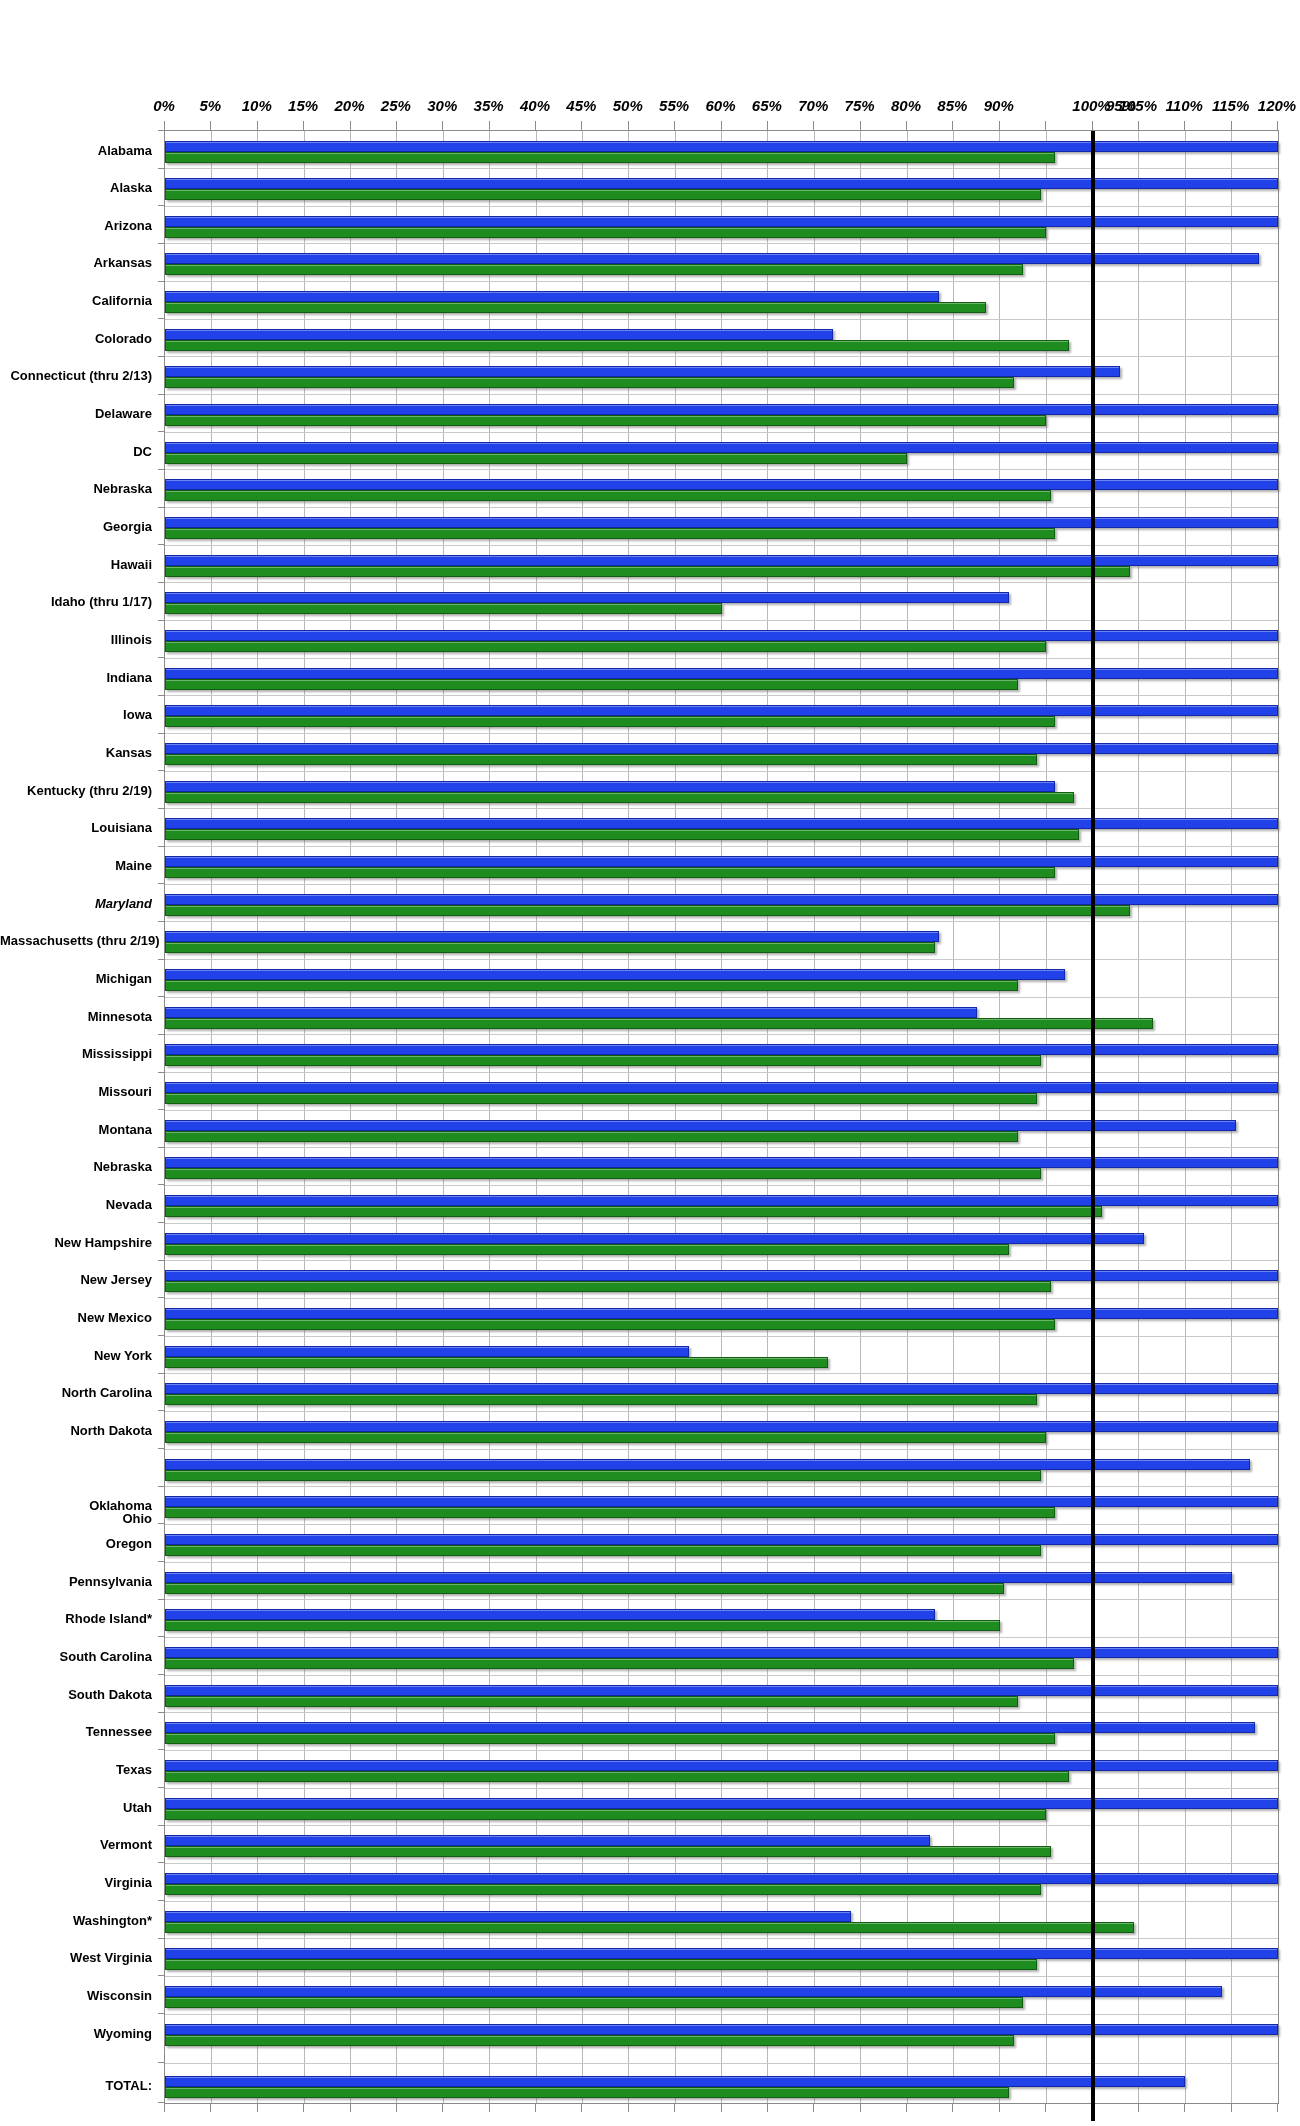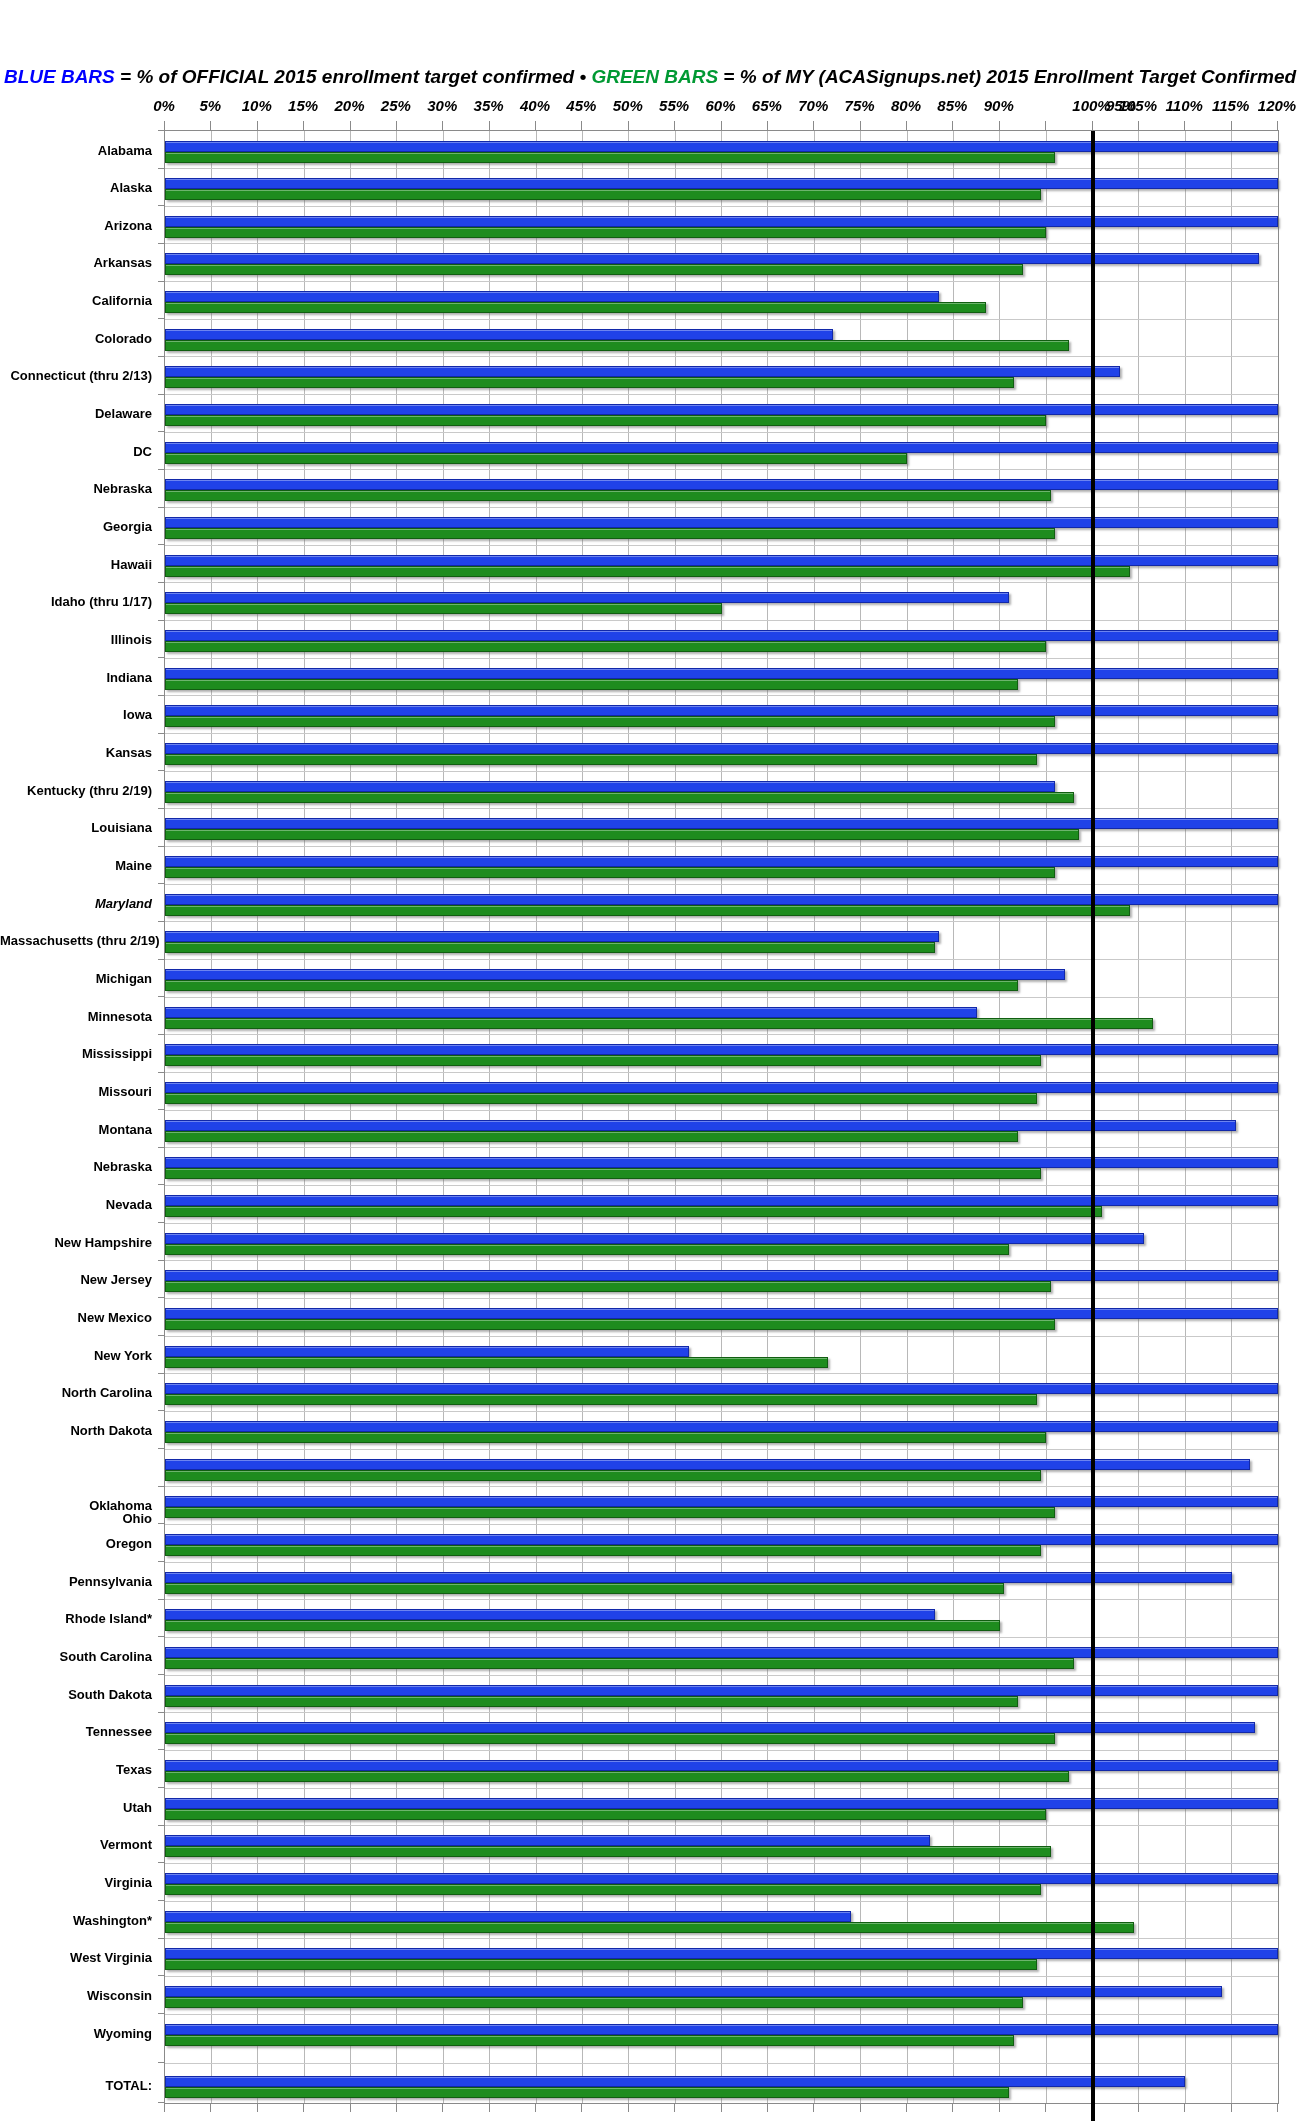--- a/index.html
+++ b/index.html
@@ -23,21 +23,20 @@
   .state-label{position:absolute;left:0;width:152px;text-align:right;font-size:13px;
     font-weight:bold;color:#000;line-height:18px;height:18px;white-space:nowrap;}
   .tick{position:absolute;background:#8a8a8a;}
   .tick.v{width:1px;height:9px;}
   .tick.h{width:6px;height:1px;}
 </style>
 </head>
 <body>
 
 <div id="page">
-  <div class="hdr" id="hdr-line3"><span class="blue-txt">BLUE BARS</span><span> = % of OFFICIAL 2015 enrollment target confirmed</span><span>  •  </span><span class="green-txt">GREEN BARS</span><span> = % of MY (ACASignups.net) 2015 Enrollment Target Confirmed</span></div>
 
   <div id="x-axis-labels">
       <div class="x-tick-label" style="left: 164px;">0%</div>
       <div class="x-tick-label" style="left: 210.375px;">5%</div>
       <div class="x-tick-label" style="left: 256.75px;">10%</div>
       <div class="x-tick-label" style="left: 303.125px;">15%</div>
       <div class="x-tick-label" style="left: 349.5px;">20%</div>
       <div class="x-tick-label" style="left: 395.875px;">25%</div>
       <div class="x-tick-label" style="left: 442.25px;">30%</div>
       <div class="x-tick-label" style="left: 488.625px;">35%</div>

